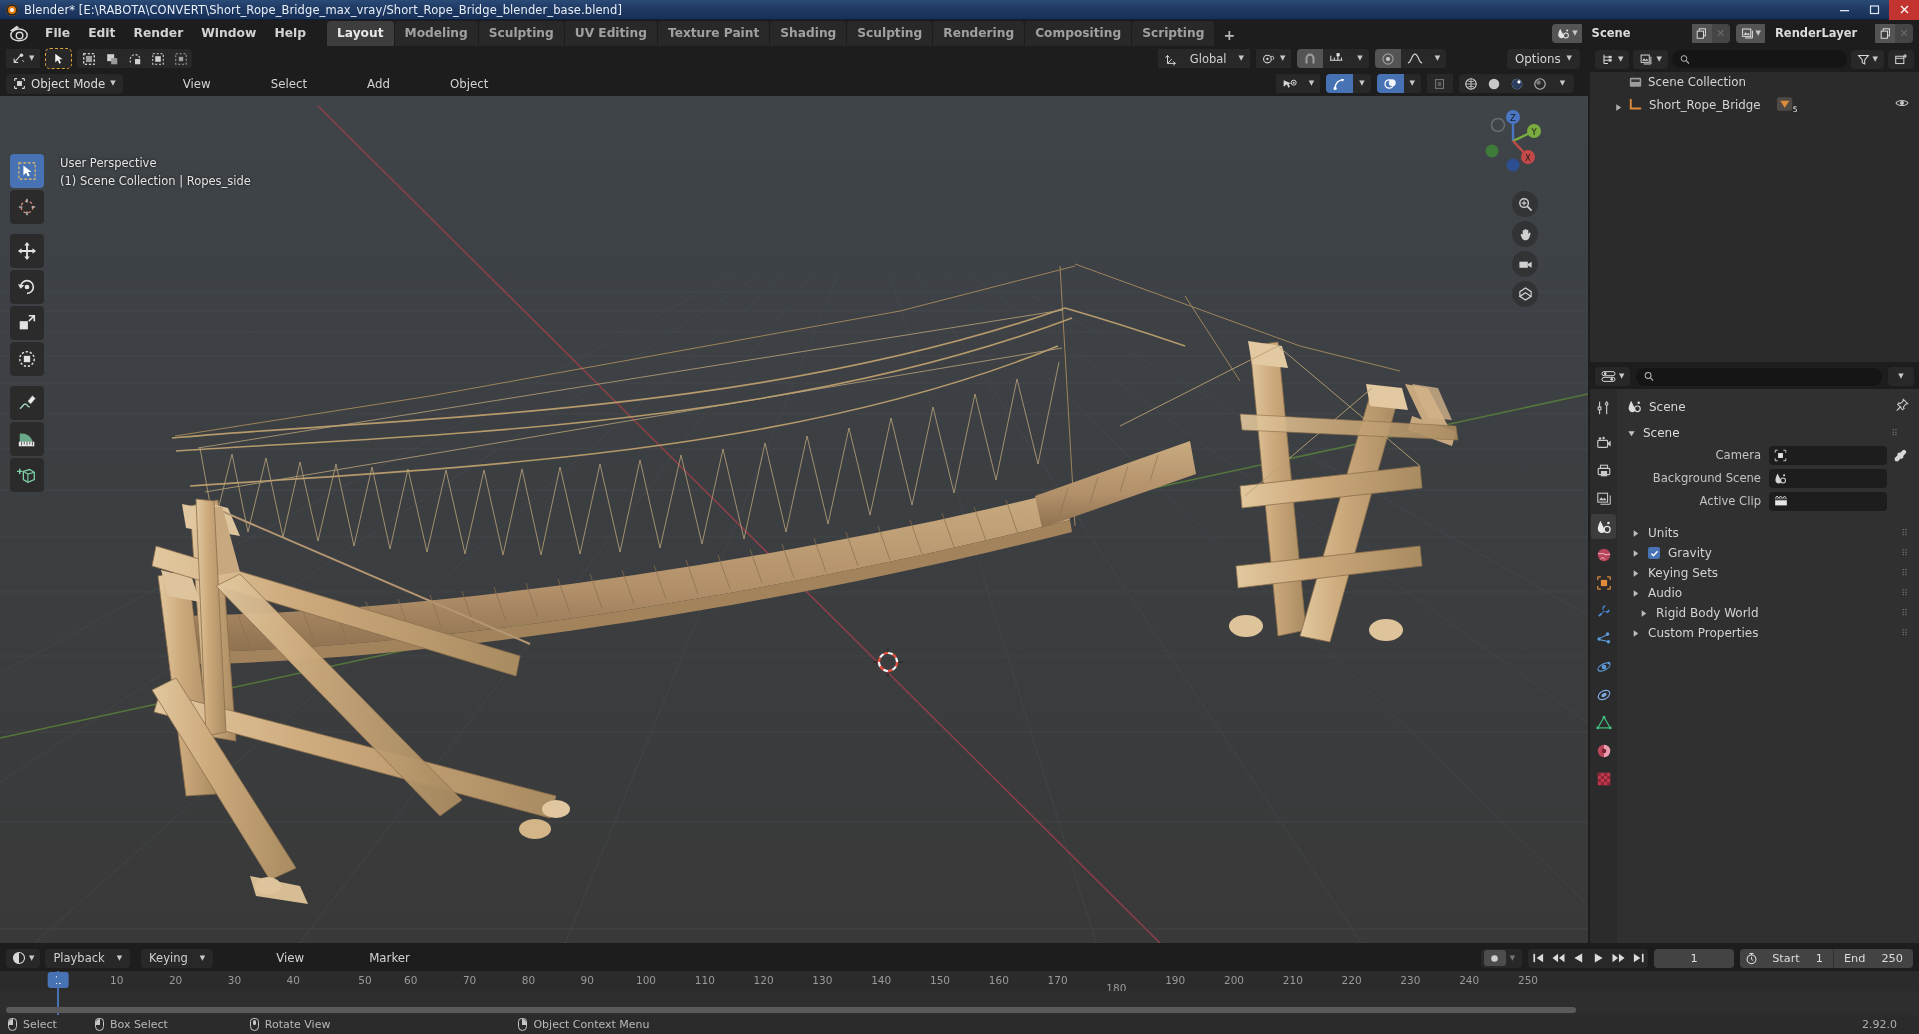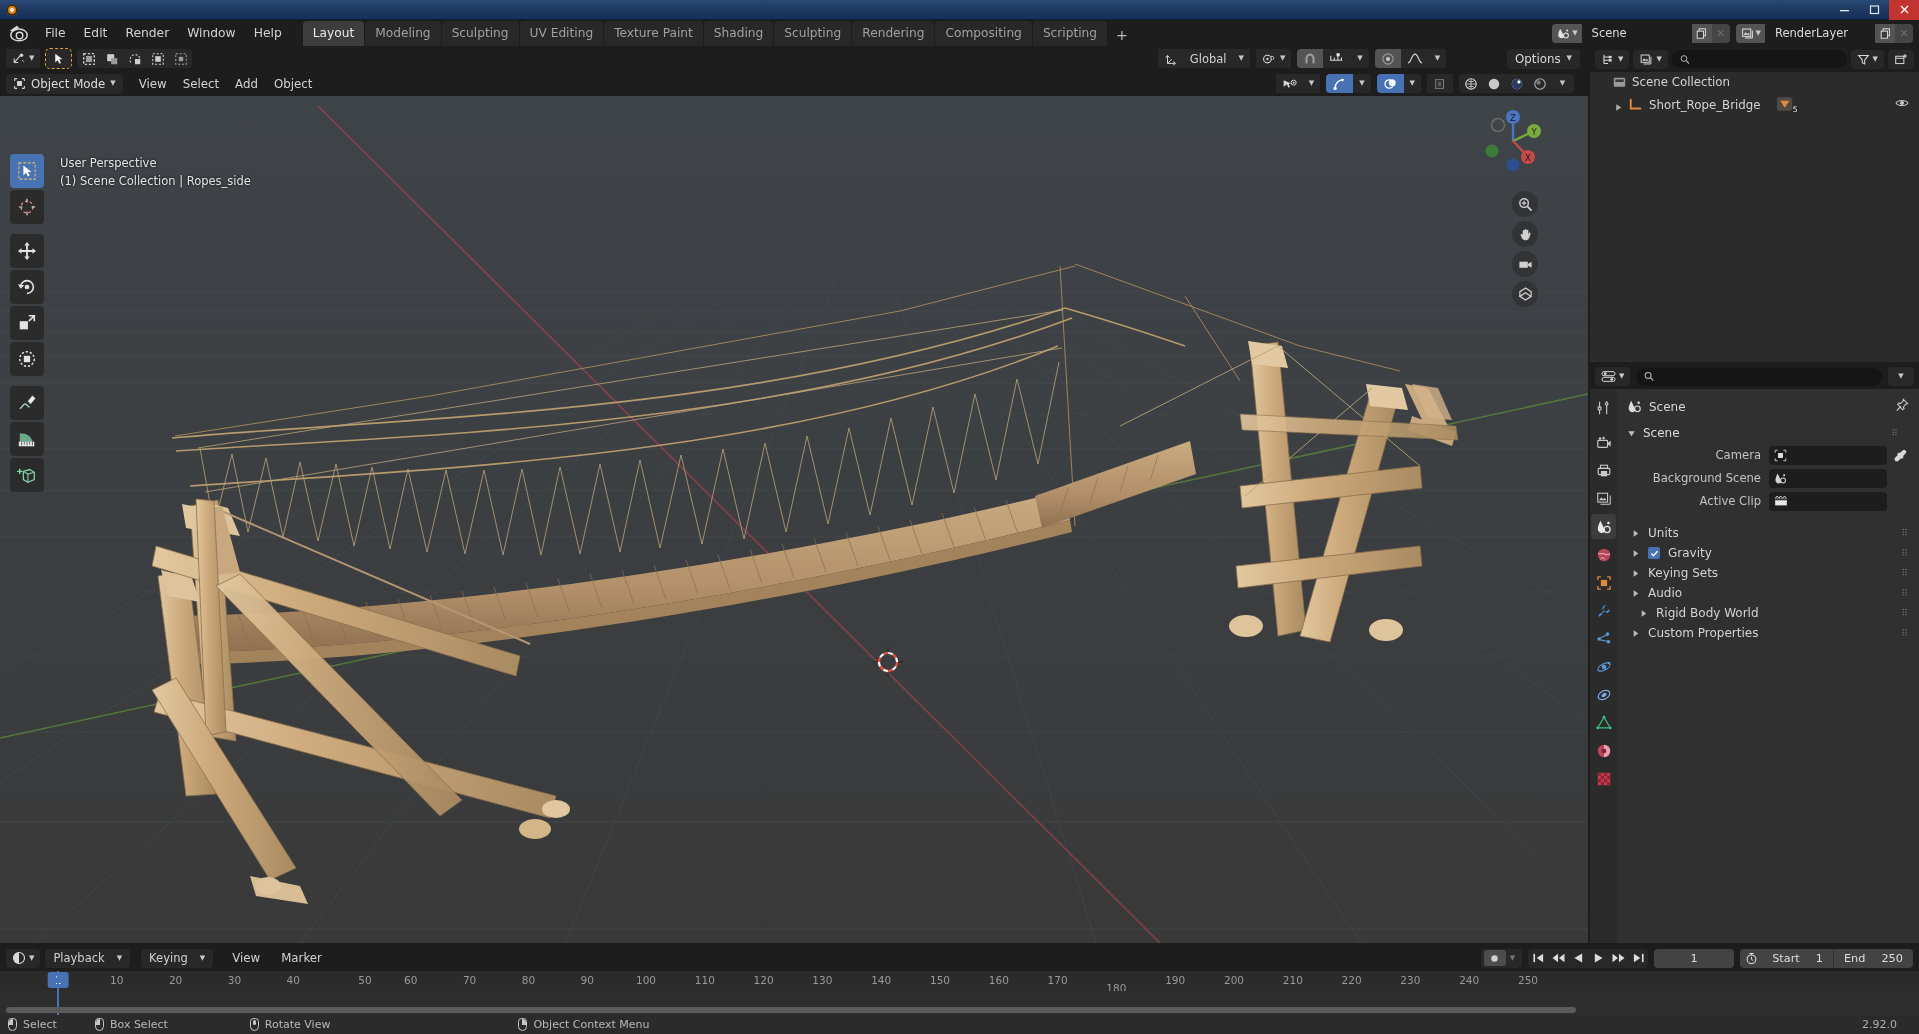--- a/index.html
+++ b/index.html
@@ -28,21 +28,21 @@
   .tb-spacer { flex: 1; }
   .tb-btns { display: flex; height: 20px; }
   .tb-btn { width: 30px; height: 20px; display:flex; align-items:center; justify-content:center;
     color:#dfe7f2; font-size:11px; }
   .tb-btn.close { background:#c3332f; }
   .tb-btn svg { display:block; }
 
   
   .topbar {
     position: absolute; top: 20px; left: 0; width: 1919px; height: 26px;
-    background: #1d1d1d; display: flex; align-items: center;
+    background: #1d1d1d; display: flex; align-items: center; font-weight: bold;
   }
   .blender-logo { width: 22px; height: 20px; margin: 0 6px 0 8px; flex:none; }
   .menu { display: flex; align-items: center; }
   .menu-item { color: #d3d3d3; font-size: 12.3px; padding: 3px 9px; border-radius: 3px; white-space: nowrap; }
   .ws-tabs { display: flex; align-items: flex-end; height: 26px; margin-left: 12px; }
   .ws-tab {
     color: #a0a0a0; font-size: 12.2px; padding: 5px 10px 6px; white-space: nowrap;
     background: #282828; margin-right: 1px; border-radius: 4px 4px 0 0;
     line-height: 14px;
   }
@@ -71,21 +71,21 @@
   .vp-header-row2 {
     position:absolute; top:25px; left:0; width:100%; height:25px; background:#1d1d1d;
     display:flex; align-items:center; padding-left:6px; z-index: 30;
   }
   .grp { display:flex; align-items:center; background:#282828; border-radius:4px; height:19px; margin-right:6px; }
   .btn { height:19px; display:flex; align-items:center; justify-content:center; padding:0 6px;
     color:#d0d0d0; font-size:11.5px; background:#282828; }
   .btn.hl  { background:#4772b3; }
   .btn.grey{ background:#545454; }
   .modebtn { display:flex; align-items:center; gap:5px; background:#282828; border-radius:4px; height:20px; padding:0 7px; color:#dcdcdc; font-size:11.8px; }
-  .menubtn { color:#d3d3d3; font-size:11.8px; padding:3px 8px; }
+  .menubtn { color:#d3d3d3; font-size:11.8px; padding:3px 8px;margin-left:44px; }
   .segbtn { width:23px; height:19px; display:flex; align-items:center; justify-content:center; }
   .optbtn { background:#282828; border-radius:4px; height:20px; padding:0 8px; color:#d8d8d8;
     font-size:11.8px; display:flex; align-items:center; gap:6px; }
 
   
   .vp-canvas { position:absolute; top:50px; left:0; width:1588px; height:847px; background:#3c3c3c; }
   .vp-overlay-text { position:absolute; left:60px; top:108px; color:#e3e3e3; font-size:11.5px;
     line-height:18px; text-shadow: 0 0 3px rgba(0,0,0,.8); z-index: 20; }
 
   
@@ -100,21 +100,21 @@
   .navgizmo { position:absolute; right:38px; top:58px; width:74px; height:74px; z-index:22; }
   .navbtns { position:absolute; right:50px; top:145px; width:26px; z-index:22; display:flex; flex-direction:column; gap:4px; }
   .navbtn { width:26px; height:26px; border-radius:50%; background:rgba(40,40,40,.55);
     display:flex; align-items:center; justify-content:center; }
 
   
   .outliner { position:absolute; top:46px; left:1590px; width:329px; height:316px; background:#2b2b2b; }
   .ol-header { height:26px; background:#1d1d1d; display:flex; align-items:center; padding:0 5px; gap:4px; }
   .ol-search { flex:1; height:18px; background:#151515; border-radius:9px; display:flex; align-items:center;
     padding:0 8px; gap:5px; }
-  .ol-row { height:20px; display:flex; align-items:center; font-size:11.8px; color:#d4d4d4; padding-left:8px; gap:5px; }
+  .ol-row { height:20px; display:flex; align-items:center; font-size:11.8px; color:#d4d4d4; padding-left:24px; gap:5px; }
   .ol-row.indent { padding-left:24px;align-items:flex-end; }
   .ol-tri { width:9px; height:9px; flex:none; }
   .ol-eye { margin-left:auto; margin-right:10px; }
   .badge { position:relative; width:21px; height:16px; flex:none; }
   .badge-num { position:absolute; right:-1px; bottom:-2px; font-size:7.5px; color:#fff; text-shadow:0 0 2px #000; }
 
   
   .props { position:absolute; top:364px; left:1590px; width:329px; height:579px; background:#303030; }
   .pr-header { height:25px; background:#1d1d1d; display:flex; align-items:center; padding:0 5px; gap:6px; }
   .pr-search { flex:1; height:18px; background:#151515; border-radius:9px; display:flex; align-items:center;
@@ -172,20 +172,21 @@
   .mouse-ico.mid i { left:2.5px; width:3px; border-radius:2px; height:5px; top:1px; }
   .mouse-ico.right i { left:auto; right:0; border-radius:0 4px 0 0; }
 </style>
 </head>
 <body>
 
 <div class="app">
 
   <div class="titlebar">
     <div class="tb-icon"></div>
+    <div class="tb-title">Blender* [E:\RABOTA\CONVERT\Short_Rope_Bridge_max_vray/Short_Rope_Bridge_blender_base.blend]</div>
     <div class="tb-spacer"></div>
     <div class="tb-btns">
       <div class="tb-btn">
         <svg width="11" height="11" viewBox="0 0 11 11">
             <rect x="1" y="6" width="9" height="1.3" fill="#dfe7f2"></rect>
           </svg>
       </div>
       <div class="tb-btn">
         <svg width="11" height="11" viewBox="0 0 11 11">
             <rect x="1.5" y="2" width="8" height="7.5" fill="none" stroke="#dfe7f2" stroke-width="1.2"></rect>

